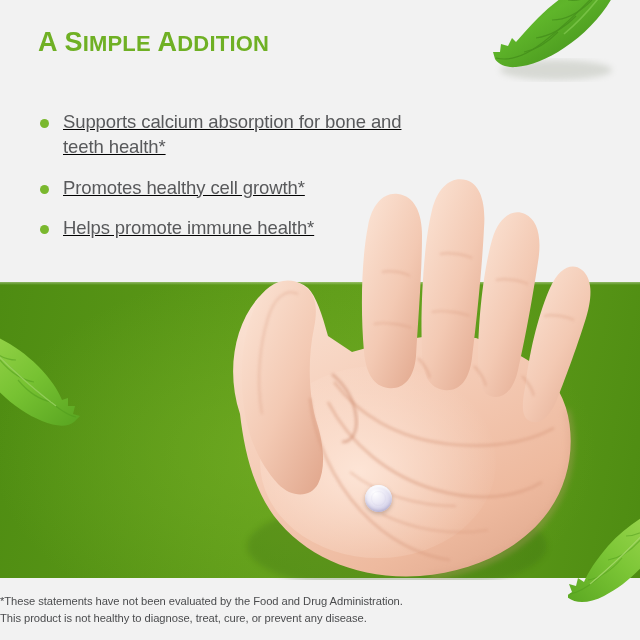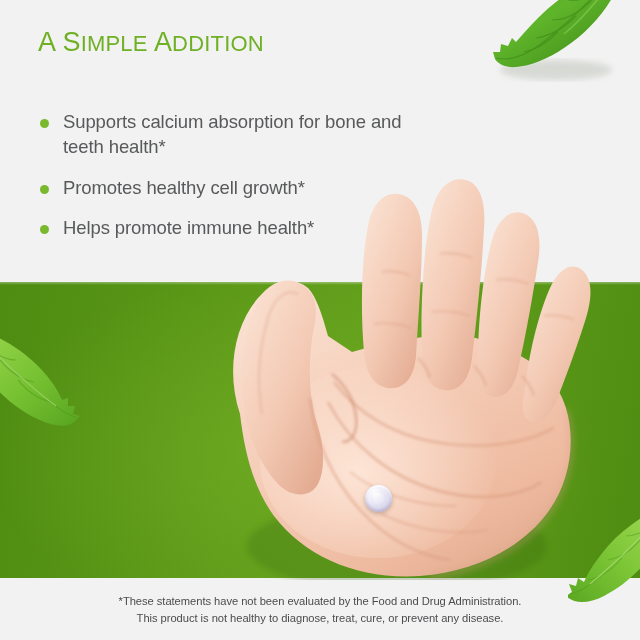--- a/index.html
+++ b/index.html
@@ -30,21 +30,21 @@
   }
   .panel-bottom {
     position:absolute; left:0; top:578px; width:640px; height:62px;
     background:#f2f2f2;
   }
 
   
   .heading {
     position:absolute; left:38px; top:22px; width:420px;
     color:#6fb024;
-    font-weight:normal;
+    font-weight:bold;
     line-height:1.18;
     letter-spacing:0.2px;
   }
   .heading .ln { display:block; white-space:nowrap; }
   .cap { font-size:27px; }
   .sc  { font-size:22px; }
 
   
   .bullets { position:absolute; left:38px; top:110px; width:400px; }
   .bullet-row { position:relative; padding-left:25px; margin-bottom:14px; }
@@ -54,21 +54,21 @@
     background:#7ab82e;
   }
   .bullet-text {
     font-size:18.5px; color:#58595b; line-height:1.34;
     letter-spacing:-0.1px;
   }
 
   
   .disclaimer {
     position:absolute; left:0; top:593px; width:640px;
-    text-align:center; color:#4b4c4e;
+    color:#4b4c4e;
     font-size:11.2px; line-height:1.5; letter-spacing:-0.05px;
   }
   .disclaimer span { display:block; }
 
   
   .hand { position:absolute; left:182px; top:176px; width:430px; height:404px; }
   .hand svg { display:block; width:430px; height:404px; }
 
   
   .pill {
@@ -303,21 +303,21 @@
         <path d="M54,58 C44,70 32,78 20,80"></path>
       </g>
       <path d="M104,4 C82,28 52,60 22,84" stroke="#cdf291" stroke-width="1.3" fill="none" opacity="0.5"></path>
     </svg>
   </div>
 
   <h1 class="heading">
     <span class="ln"><span class="cap">A</span><span class="cap"> S</span><span class="sc">IMPLE</span><span class="cap"> A</span><span class="sc">DDITION</span></span>
   </h1>
 
-  <ul class="bullets" style="list-style:none;">
+  <ul class="bullets" style="list-style:none;text-decoration:underline;">
     <li class="bullet-row">
       <span class="bullet-dot"></span>
       <span class="bullet-text">Supports calcium absorption for bone and teeth health*</span>
     </li>
     <li class="bullet-row" style="margin-top:16px;">
       <span class="bullet-dot"></span>
       <span class="bullet-text">Promotes healthy cell growth*</span>
     </li>
     <li class="bullet-row" style="margin-top:16px;">
       <span class="bullet-dot"></span>

